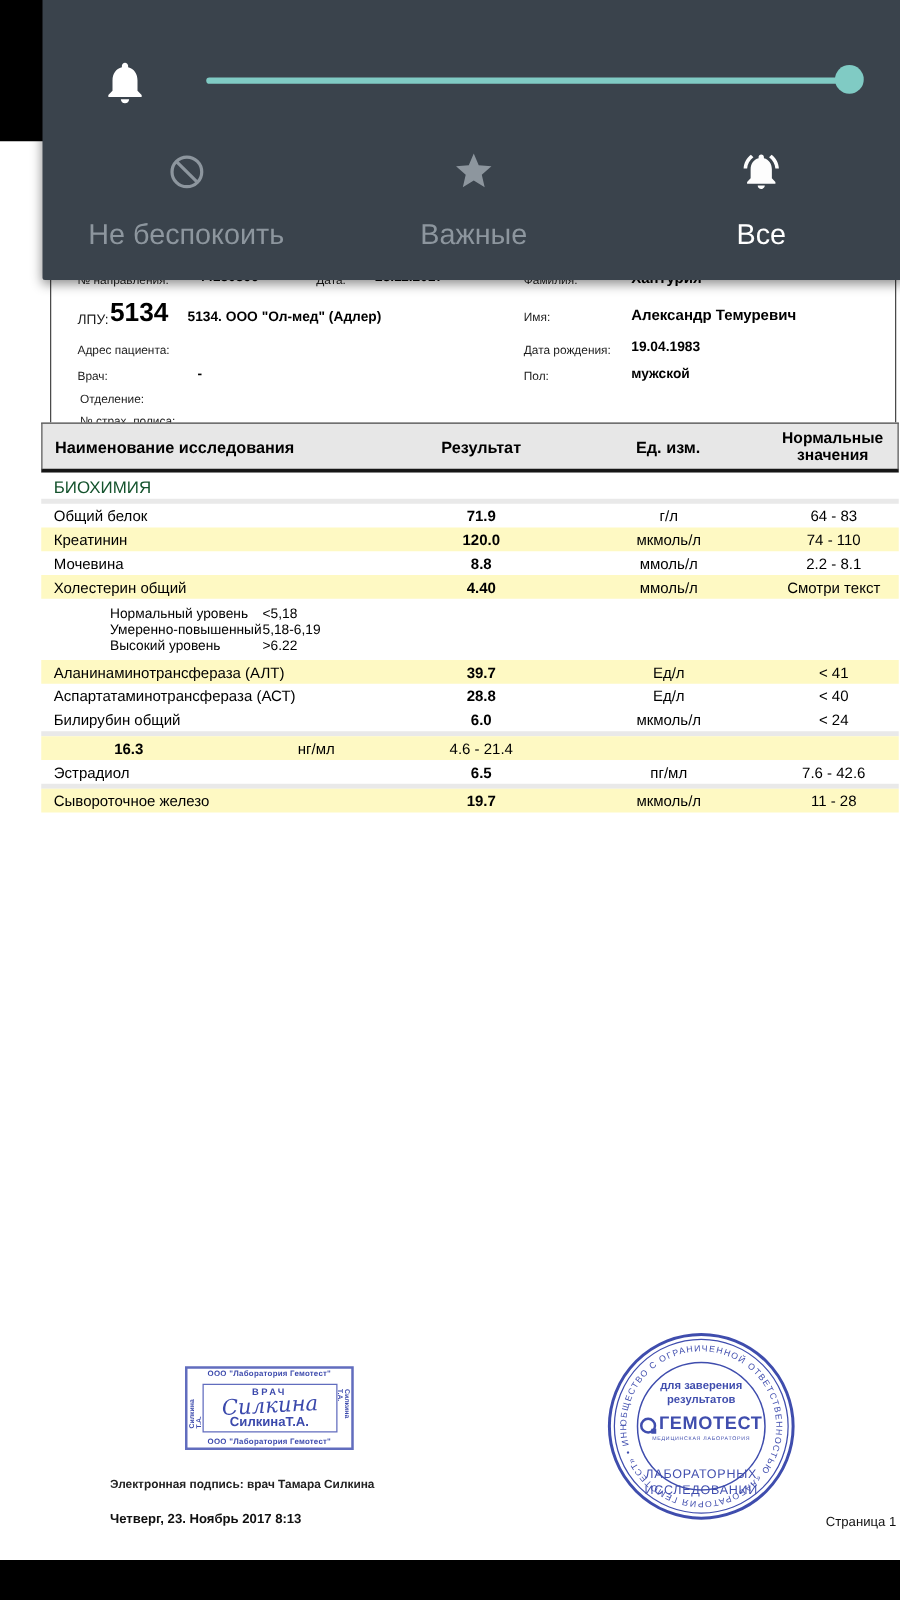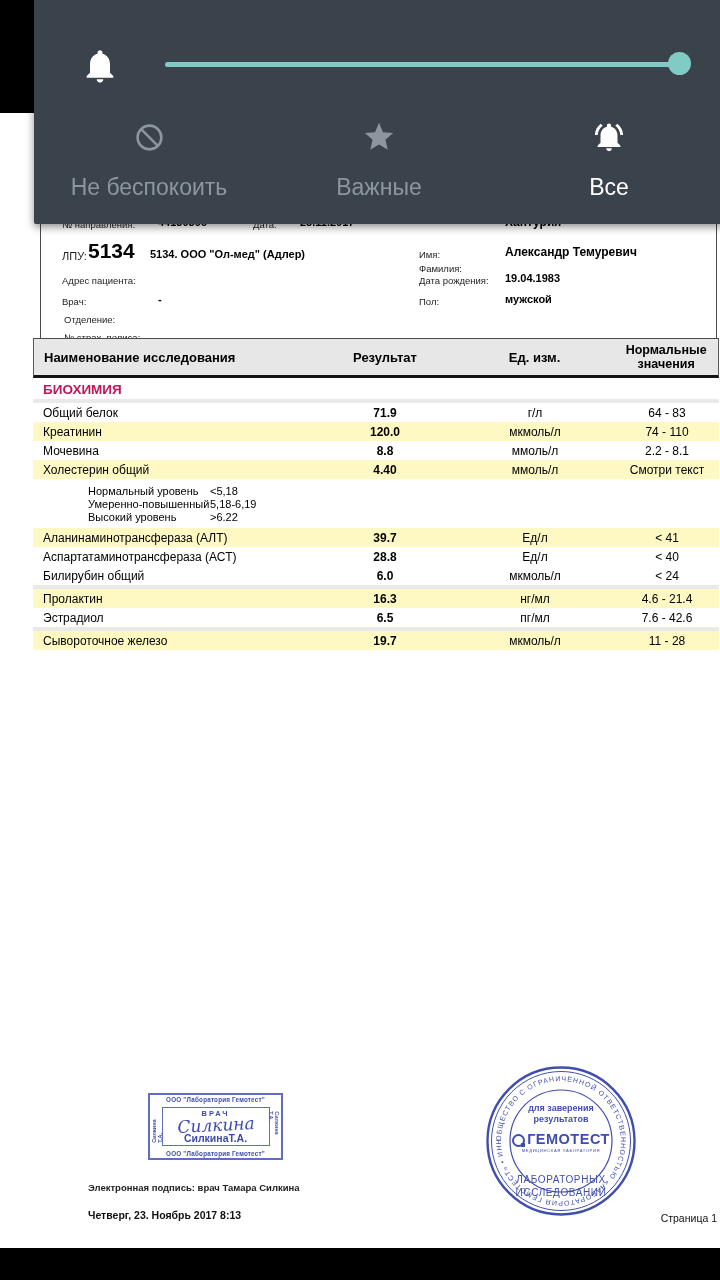--- a/index.html
+++ b/index.html
@@ -29,21 +29,21 @@
     display:flex; height:40px; background:#e7e7e7;
     border-top:1px solid #4a4a4a; border-bottom:3px solid #161616;
     border-left:1px solid #5a5a5a; border-right:1px solid #5a5a5a;
     align-items:center; font-weight:bold; font-size:13px; color:#000;
   }
   .c-name { width:282px; padding-left:10px; text-align:left; }
   .c-res  { width:140px; text-align:center; }
   .c-unit { width:160px; text-align:center; }
   .c-norm { width:104px; text-align:center; }
   .thead .c-norm { line-height:14px; font-size:12.5px; }
-  .tsec-title { padding:4px 16px 2px 10px; font-size:13.5px; font-weight:bold; color:#be185d; }
+  .tsec-title { padding:4px 16px 2px 10px; font-size:13.5px; font-weight:normal; color:#14532d; }
   .tsec-title.later { padding-top:9px; }
   .tsec-strip { height:4px; background:#e9e9e9; }
   .trow { display:flex; height:19px; align-items:center; font-size:12px; color:#000; }
   .trow.shaded { background:#fef9c3; }
   .trow .c-res { font-weight:bold; }
   .tnote { padding:6px 0 4px 55px; font-size:11px; line-height:13px; color:#000; }
   .tnote-line { display:flex; }
   .tnote-k { width:122px; }
 
   
@@ -112,21 +112,21 @@
   <div class="bar-bottom"></div>
 
   <div class="corner-ref"><span class="dot">.</span> <span>2</span></div>
 
   <div class="info-box"></div>
 
   <span class="doc-txt lbl" style="left:62px; top:219px;">№ направления:</span>
   <span class="doc-txt val" style="left:158px; top:216px;">44130396</span>
   <span class="doc-txt lbl" style="left:253px; top:219px;">Дата:</span>
   <span class="doc-txt val" style="left:300px; top:216px;">23.11.2017</span>
-  <span class="doc-txt lbl" style="left:419px; top:219px;margin-top:44px;">Фамилия:</span>
+  <span class="doc-txt lbl" style="left:419px; top:219px;">Фамилия:</span>
   <span class="doc-txt val" style="left:505px; top:215px; font-size:12px;">Хантурия</span>
 
   <span class="doc-txt lbl" style="left:62px; top:250px; font-size:11px;">ЛПУ:</span>
   <span class="doc-txt val" style="left:88px; top:239px; font-size:21px;">5134</span>
   <span class="doc-txt val" style="left:150px; top:248px;">5134. ООО "Ол-мед" (Адлер)</span>
   <span class="doc-txt lbl" style="left:419px; top:249px;">Имя:</span>
   <span class="doc-txt val" style="left:505px; top:245px; font-size:12px;">Александр Темуревич</span>
 
   <span class="doc-txt lbl" style="left:62px; top:275px;">Адрес пациента:</span>
   <span class="doc-txt lbl" style="left:419px; top:275px;">Дата рождения:</span>
@@ -201,21 +201,20 @@
           <div class="c-norm">&lt; 40</div>
         </div>
         <div class="trow">
           <div class="c-name">Билирубин общий</div>
           <div class="c-res">6.0</div>
           <div class="c-unit">мкмоль/л</div>
           <div class="c-norm">&lt; 24</div>
         </div>
         <div class="tsec-strip"></div>
         <div class="trow shaded">
-          <div class="c-name">Пролактин</div>
           <div class="c-res">16.3</div>
           <div class="c-unit">нг/мл</div>
           <div class="c-norm">4.6 - 21.4</div>
         </div>
         <div class="trow">
           <div class="c-name">Эстрадиол</div>
           <div class="c-res">6.5</div>
           <div class="c-unit">пг/мл</div>
           <div class="c-norm">7.6 - 42.6</div>
         </div>

